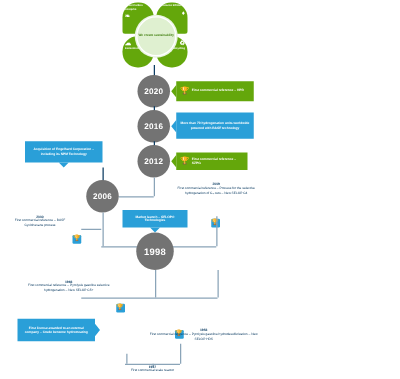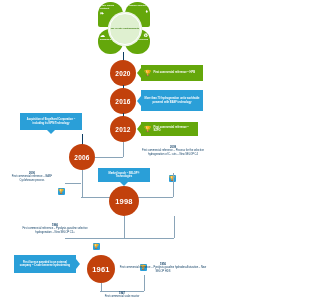--- a/index.html
+++ b/index.html
@@ -32,21 +32,21 @@
     position:absolute;left:11px;top:11px;width:30px;height:30px;border-radius:50%;
     background:#dff0d0;border:1.2px solid #ffffff;
     display:flex;align-items:center;justify-content:center;text-align:center;
     color:#3f7d0c;font-size:2.5px;line-height:3.2px;font-weight:bold;
     box-shadow:0 0 0 1.2px #e9f4e0;
   }
 
   
   .node{
     position:absolute;border-radius:50%;
-    background:#c2410c;color:#ffffff;
+    background:#737373;color:#ffffff;
     display:flex;align-items:center;justify-content:center;
     font-weight:bold;letter-spacing:.2px;
   }
   .node.n2020{left:110px;top:60px;width:26px;height:26px;font-size:6.5px;}
   .node.n2016{left:110px;top:88px;width:26px;height:26px;font-size:6.5px;}
   .node.n2012{left:110px;top:116px;width:26px;height:26px;font-size:6.5px;}
   .node.n2006{left:69px;top:144px;width:26px;height:26px;font-size:6.5px;}
   .node.n1998{left:109px;top:186px;width:30px;height:30px;font-size:7.5px;}
   .node.n1961{left:87px;top:255px;width:28px;height:28px;font-size:7.5px;}
 
@@ -202,21 +202,20 @@
   </div>
   <div class="abs" style="left:93px;top:234px;">
     <span class="badge">🏆</span>
   </div>
 
   <div class="callout cb" style="left:14px;top:255px;width:62px;height:18px;padding:1px 3px;justify-content:center;text-align:center;">
     <span class="arrowR"></span>
     <span class="ctxt">First license awarded to an external company – Crude benzene hydrotreating</span>
   </div>
 
-  <div class="node n1961">1961</div>
 
   <div class="abs" style="left:140px;top:255px;">
     <span class="badge">🏆</span>
   </div>
   <div class="plain" style="left:118px;top:263px;width:90px;text-align:center;">
     <span class="yr">1956</span>
     <span class="bd">First commercial reference – Pyrolysis gasoline hydrodesulfurization – New  SELOP HDS</span>
   </div>
 
   <div class="vline2" style="left:100.5px;top:283px;height:8px;"></div>

